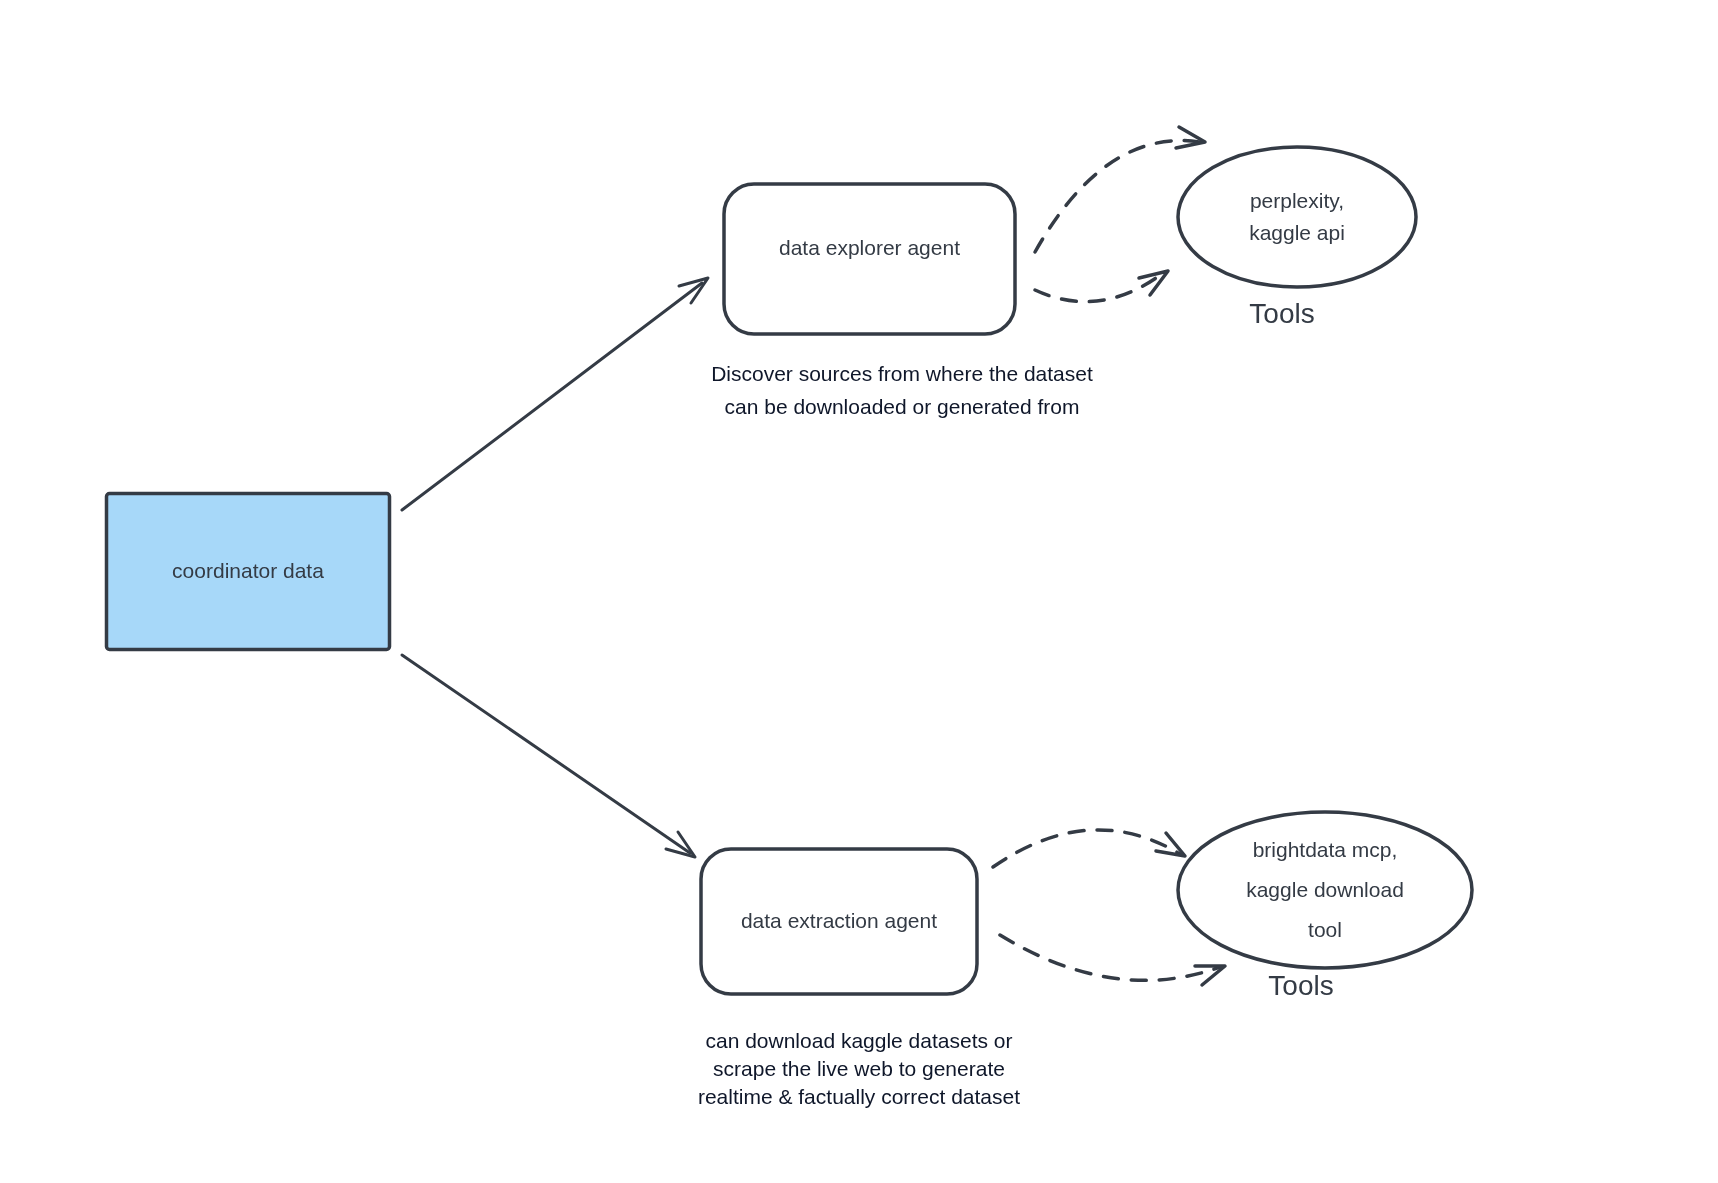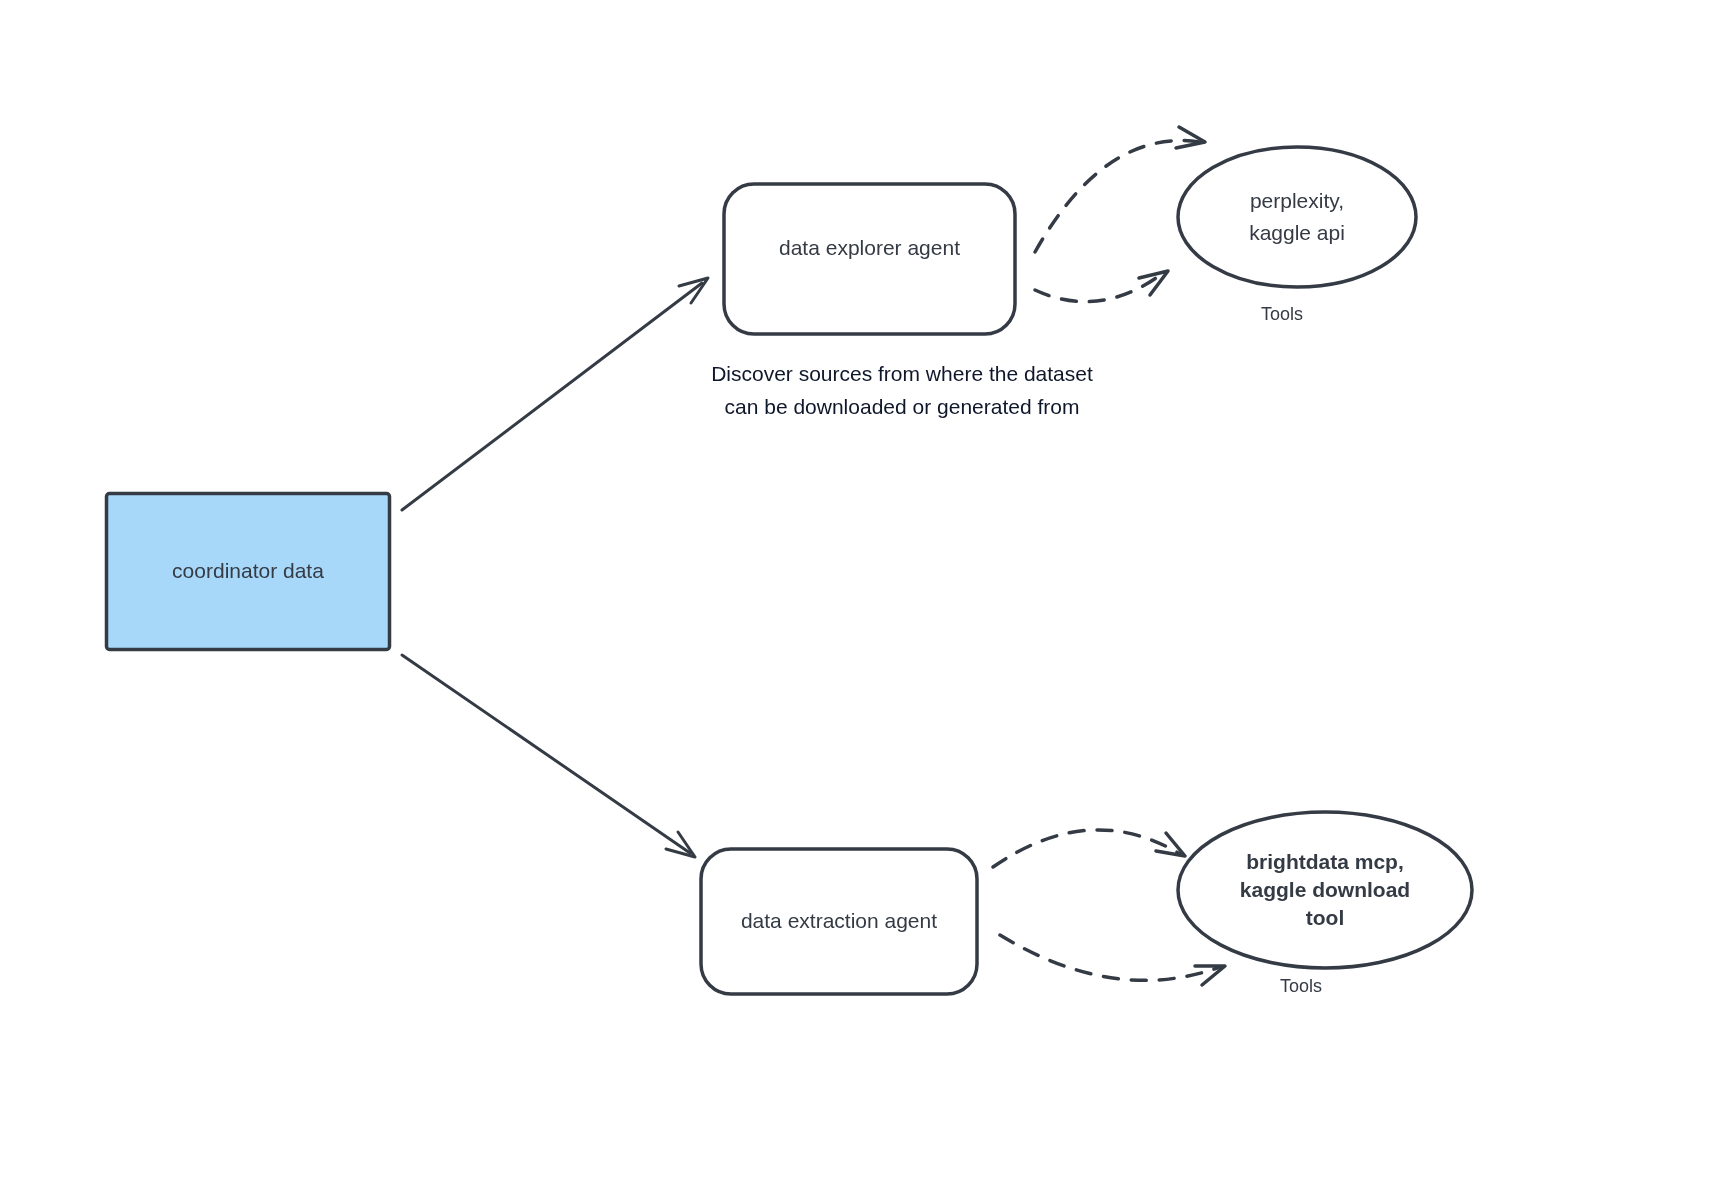--- a/index.html
+++ b/index.html
@@ -26,25 +26,25 @@
     justify-content: center;
     text-align: center;
     white-space: pre-line;
     color: #343b45;
     font-size: 21px;
     line-height: 1.45;
     pointer-events: none;
   }
   .node-label { font-size: 21px; }
   .ellipse-label-top  { line-height: 32px; }
-  .ellipse-label-bottom { line-height: 28px; font-weight: bold; }
+  .ellipse-label-bottom { line-height: 40px; }
   .desc { color: #0f172a; }
   .desc-top { line-height: 33px; }
   .desc-bottom { line-height: 28px; }
-  .tools-caption { font-size: 18px; }
+  .tools-caption { font-size: 28px; }
 </style>
 </head>
 <body>
 
 <div class="canvas">
 
   <svg class="layer" width="1718" height="1183" viewBox="0 0 1718 1183">
     <g fill="none" stroke-linecap="round" stroke-linejoin="round" stroke="#343b45">
 
       <rect x="106.5" y="493.5" width="283" height="156" rx="3" stroke-width="3.5" fill="#a7d8f9"></rect>
@@ -96,18 +96,21 @@
 
   <div class="label node-label" style="left:701px; top:849px; width:276px; height:145px;">data extraction agent</div>
 
   <div class="label ellipse-label-bottom" style="left:1178px; top:812px; width:294px; height:156px;">brightdata mcp,
 kaggle download
 tool</div>
 
   <div class="label desc desc-top" style="left:622px; top:352px; width:560px; height:76px;">Discover sources from where the dataset
 can be downloaded or generated from</div>
 
+  <div class="label desc desc-bottom" style="left:599px; top:1024px; width:520px; height:90px;">can download kaggle datasets or
+scrape the live web to generate
+realtime &amp; factually correct dataset</div>
 
   <div class="label tools-caption" style="left:1212px; top:298px; width:140px; height:32px;">Tools</div>
 
   <div class="label tools-caption" style="left:1231px; top:970px; width:140px; height:32px;">Tools</div>
 
 </div>
 
 </body></html>

